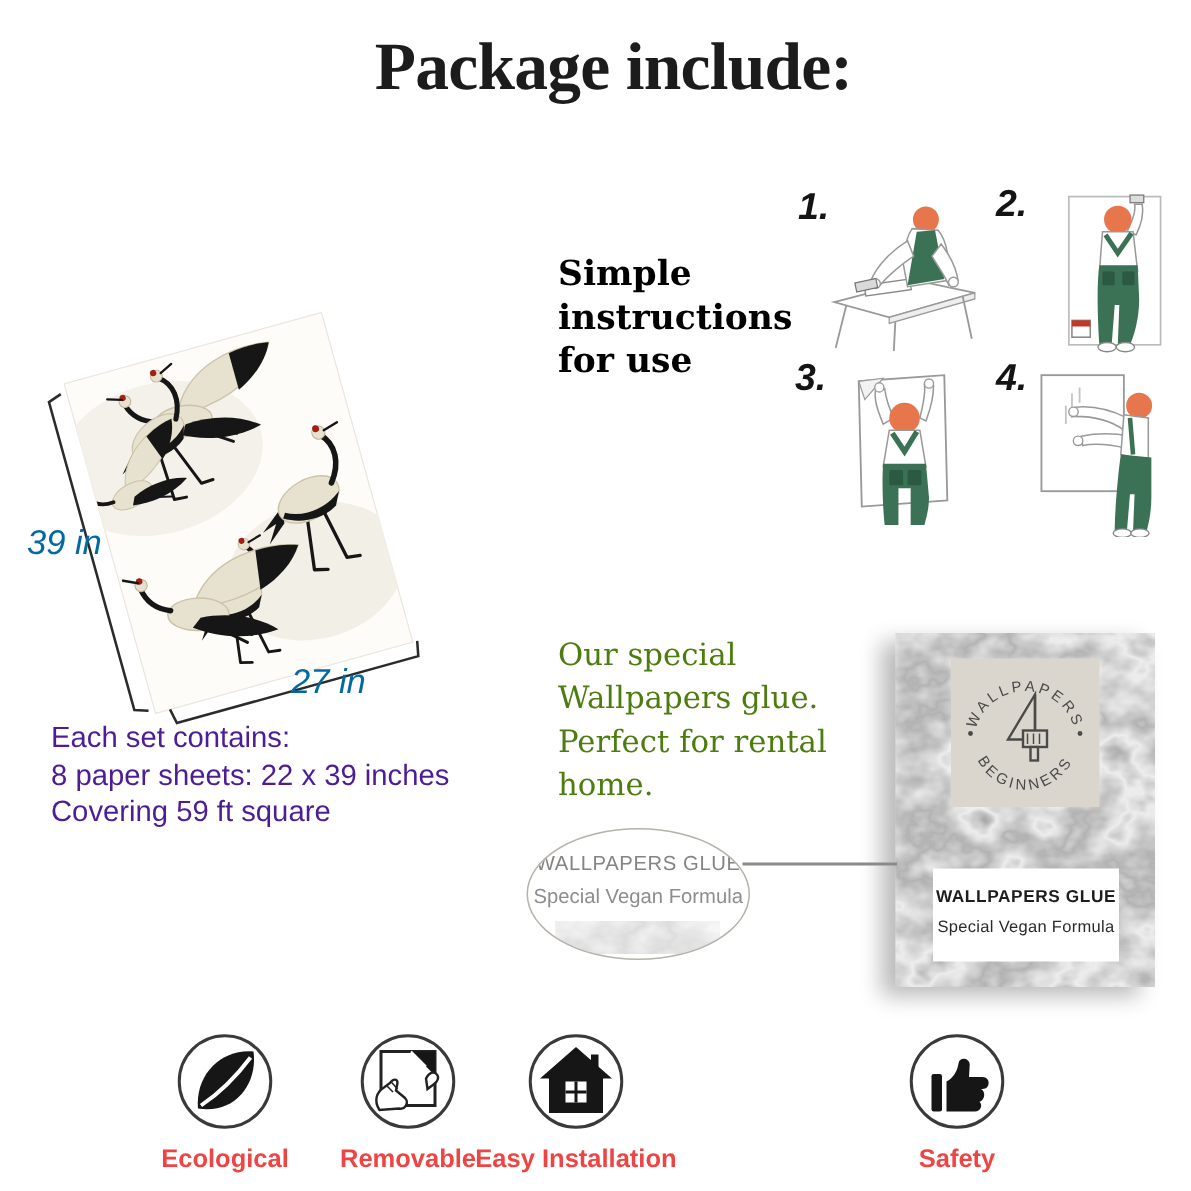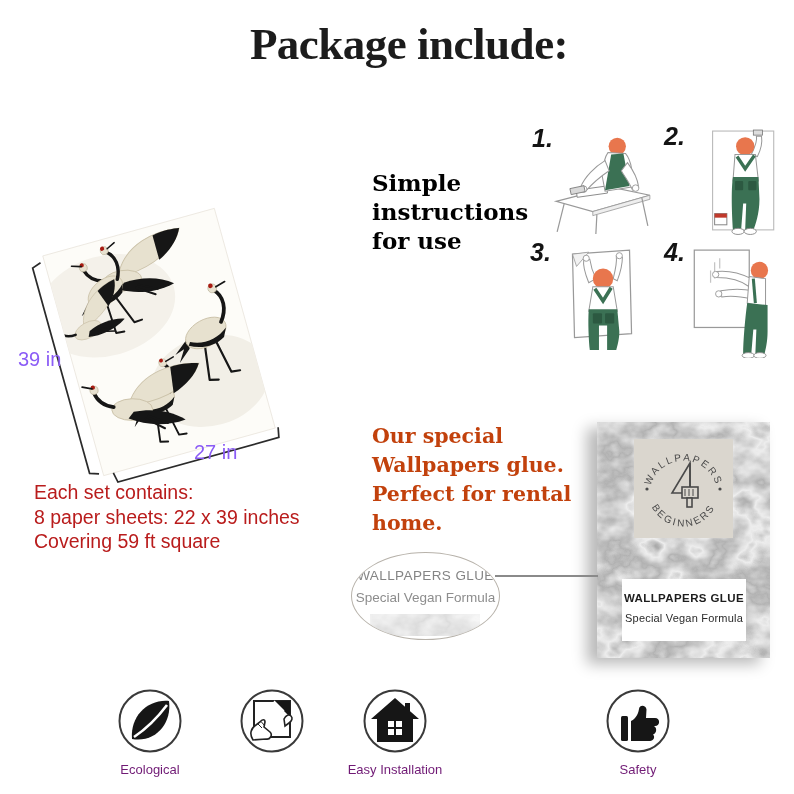--- a/index.html
+++ b/index.html
@@ -6,62 +6,62 @@
   .page{position:relative;width:794px;height:794px;background:#fff;overflow:hidden;
         font-family:"Liberation Sans",sans-serif;color:#161616;}
 
   
   .title{position:absolute;top:18px;left:0;width:100%;text-align:center;
          font-family:Liberation Serif, serif;font-weight:bold;
          font-size:45px;letter-spacing:-0.5px;color:#1c1c1c;margin-left:12px;}
 
   
   .sample-svg{position:absolute;left:8px;top:203px;}
-  .dim-label{position:absolute;font-size:20px;color:#8b5cf6;}
+  .dim-label{position:absolute;font-size:23px;color:#0369a1;font-style:italic;}
   .dim-39{left:18px;top:348px;}
   .dim-27{left:194px;top:441px;}
-  .contains{position:absolute;left:34px;top:480px;font-size:19.5px;line-height:24.5px;color:#b91c1c;}
+  .contains{position:absolute;left:34px;top:480px;font-size:19.5px;line-height:24.5px;color:#4c1d95;}
 
   
   .instr-heading{position:absolute;left:372px;top:168px;width:180px;
       font-family:"DejaVu Serif","Liberation Serif",serif;font-weight:bold;
       font-size:23px;line-height:29px;color:#000000;}
   .step{position:absolute;width:130px;height:116px;}
   .step .num{position:absolute;left:4px;top:6px;font-size:25px;font-weight:bold;font-style:italic;color:#141414;}
   .step svg{position:absolute;left:24px;top:12px;}
   .step1{left:528px;top:118px;}
   .step2{left:660px;top:116px;}
   .step3{left:526px;top:232px;}
   .step4{left:660px;top:232px;}
 
   
   .glue-heading{position:absolute;left:372px;top:422px;width:210px;
-      font-family:"DejaVu Serif","Liberation Serif",serif;font-weight:bold;
-      font-size:20.5px;line-height:29px;color:#c2410c;}
+      font-family:"DejaVu Serif","Liberation Serif",serif;font-weight:normal;
+      font-size:20.5px;line-height:29px;color:#4d7c0f;}
 
   .package{position:absolute;left:597px;top:422px;width:173px;height:236px;
       box-shadow:-10px 6px 14px rgba(0,0,0,0.28);}
   .package .texture{position:absolute;inset:0;}
   .label-top{position:absolute;left:37px;top:17px;width:99px;height:99px;background:#dad6ce;
       box-shadow:0 0 4px rgba(255,255,255,0.5);}
   .label-bottom{position:absolute;left:25px;top:157px;width:124px;height:62px;background:#ffffff;text-align:center;}
   .label-bottom .lt{margin-top:13px;font-size:11.5px;font-weight:bold;letter-spacing:0.4px;color:#1d1d1d;}
   .label-bottom .ls{margin-top:8px;font-size:11px;color:#2a2a2a;letter-spacing:0.2px;}
 
   .callout{position:absolute;left:351px;top:552px;width:147px;height:86px;background:#fff;
       border:1.5px solid #b7b2aa;border-radius:50%;text-align:center;overflow:hidden;}
   .callout .ct{margin-top:15px;font-size:13.5px;color:#848484;letter-spacing:0.4px;}
   .callout .cs{margin-top:7px;font-size:13.5px;color:#8d8d8d;}
   .callout .ctex{position:absolute;left:18px;bottom:3px;width:110px;height:22px;opacity:0.45;}
   .callout-line{position:absolute;left:495px;top:575px;width:103px;height:2px;background:#8a8a8a;}
 
   
   .feature{position:absolute;top:688px;width:140px;text-align:center;}
-  .f1{left:80px;} .f2{left:202px;} .f3{left:325px;} .f4{left:448px;} .f5{left:568px;}
-  .feature .flabel{margin-top:4px;font-size:13px;color:#701a75;}
+  .f1{left:80px;} .f2{left:202px;} .f3{left:314px;} .f4{left:448px;} .f5{left:568px;}
+  .feature .flabel{margin-top:4px;font-size:17px;color:#ef4444;font-weight:bold;}
 
   .ink{fill:var(--text_ink,#161616);}
 </style>
 </head>
 <body>
 
 <div class="page">
 
   <div class="title">Package include:</div>
 
@@ -265,20 +265,21 @@
       <circle cx="33" cy="33" r="30.5" fill="#fff" stroke="#3a3a3a" stroke-width="2"></circle>
       <rect x="15" y="13" width="36" height="36" fill="#fff" stroke="#222" stroke-width="2"></rect>
       <polygon points="35,13 51,13 51,29" class="ink"></polygon>
       <path d="M35,13 L45,23" stroke="#fff" stroke-width="1.4"></path>
       <g fill="#fff" stroke="#222" stroke-width="1.6">
         <path d="M14,52 C10,46 12,40 17,37 L21,34 C23,31 26,31 26,34 L25,39 L31,44 C34,47 31,52 27,51 Z"></path>
         <path d="M19,36 L23,40 M22,33.5 L26,38" stroke-width="1"></path>
         <path d="M45,31 C47,27 50,26 52,28 C54,30 53,33 50,35 L46,38 Z"></path>
       </g>
     </svg>
+    <div class="flabel">Removable</div>
   </div>
 
   <div class="feature f3">
     <svg width="66" height="66" viewBox="0 0 66 66">
       <circle cx="33" cy="33" r="30.5" fill="#fff" stroke="#3a3a3a" stroke-width="2"></circle>
       <rect x="43" y="15" width="5" height="9" class="ink"></rect>
       <path d="M33,10 L9,31 L15,31 L15,54 L51,54 L51,31 L57,31 Z" class="ink"></path>
       <rect x="26" y="33" width="14" height="14" fill="#fff"></rect>
       <path d="M33,33 L33,47 M26,40 L40,40" stroke="#161616" stroke-width="2"></path>
     </svg>

